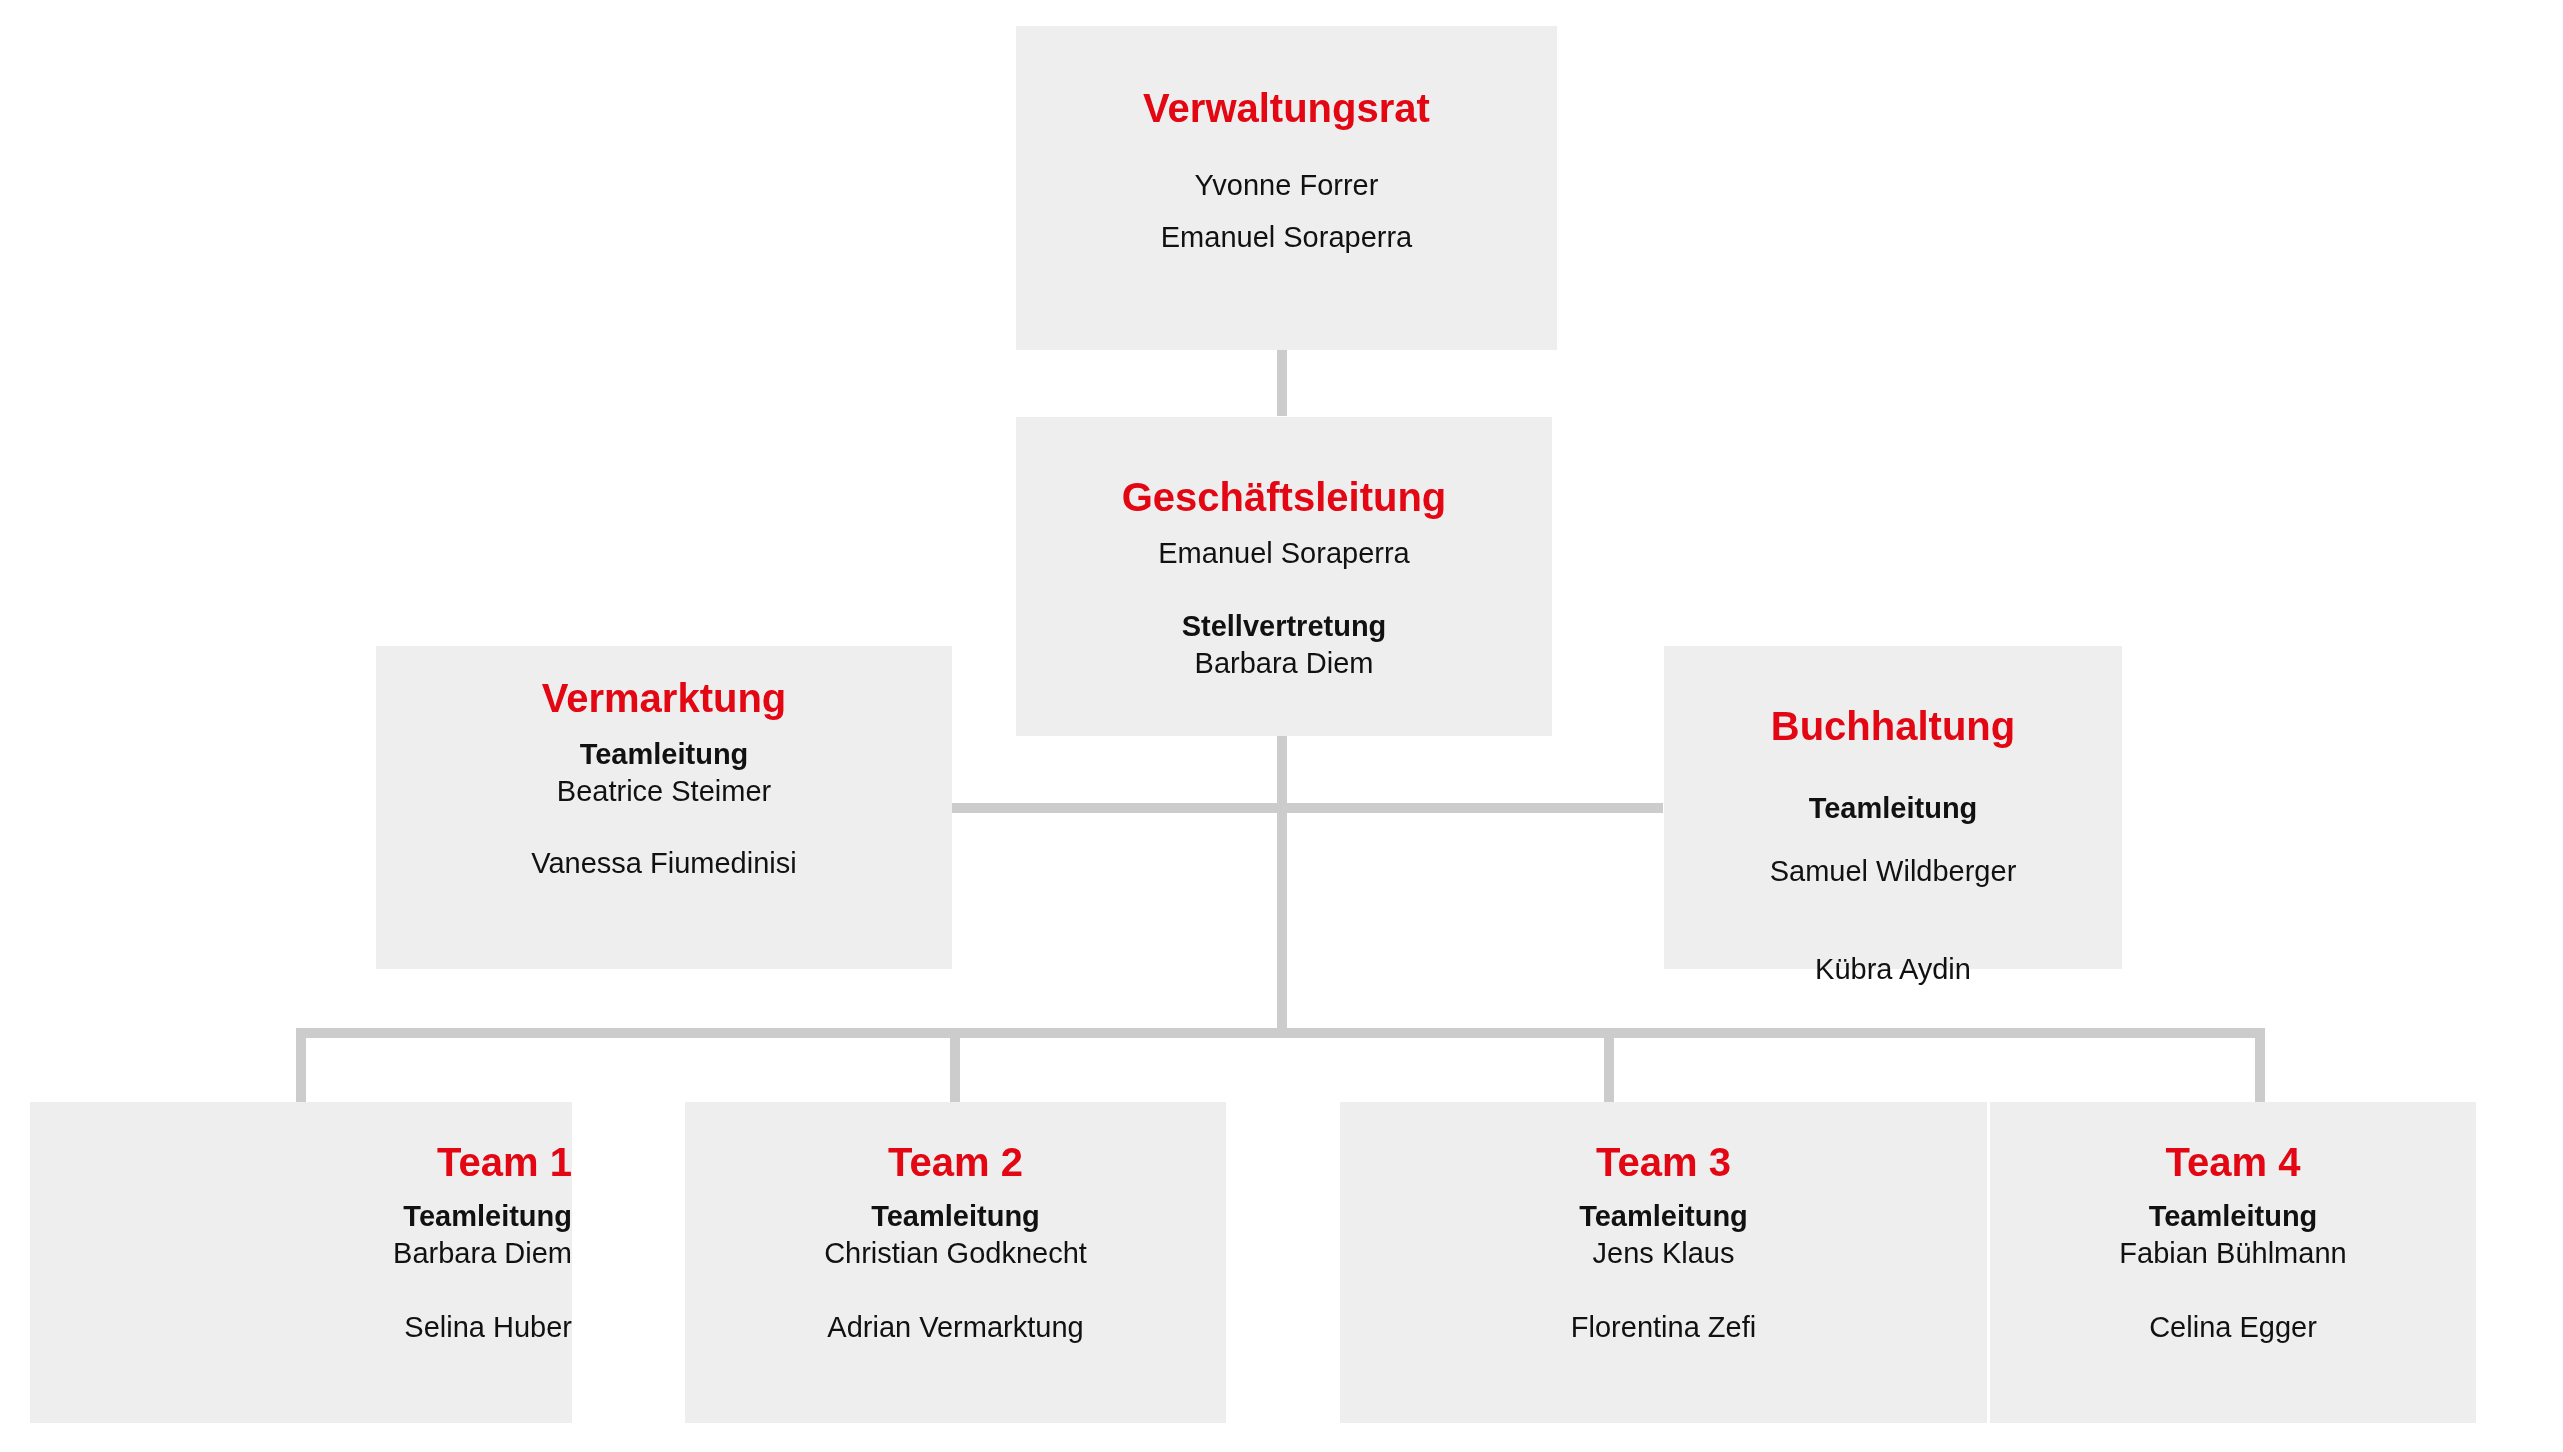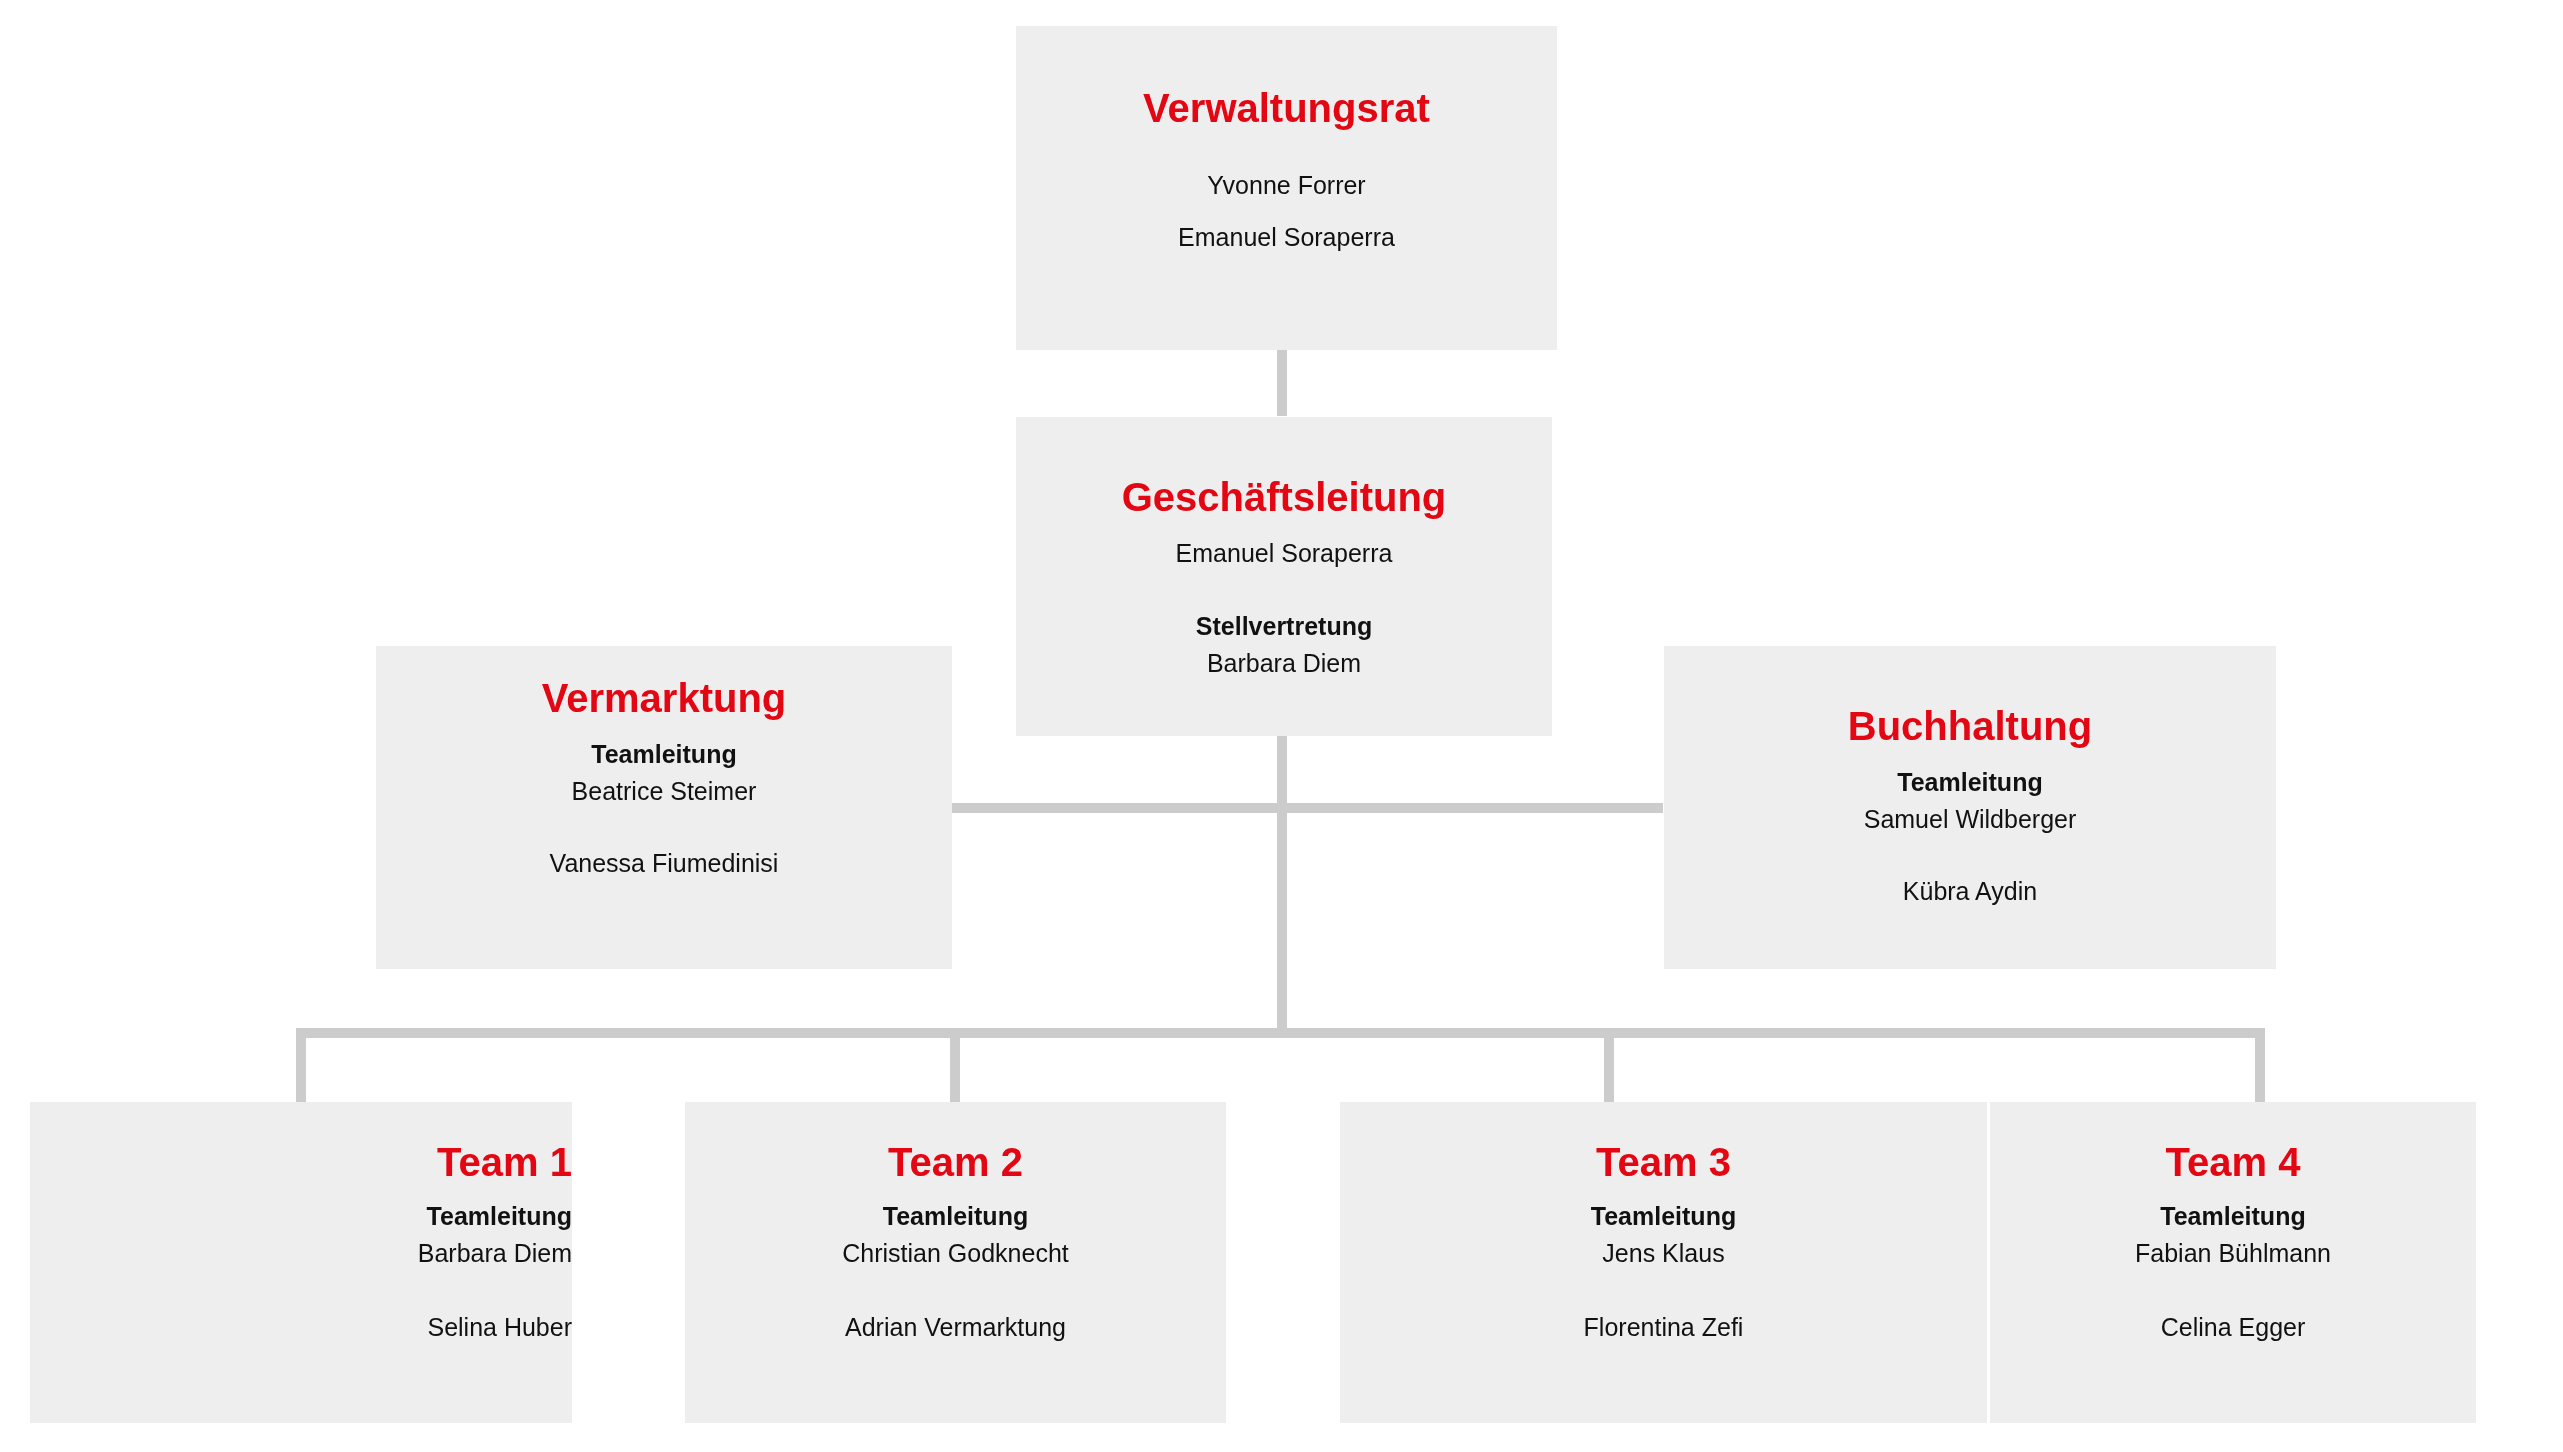--- a/index.html
+++ b/index.html
@@ -23,40 +23,40 @@
     box-sizing: border-box;
   }
   .title {
     color: #e30613;
     font-weight: bold;
     font-size: 40px;
     line-height: 48px;
     white-space: nowrap;
   }
   .line {
-    font-size: 25px;
+    font-size: 29px;
     line-height: 37px;
     white-space: nowrap;
   }
   .bold { font-weight: bold; }
   .connector { position: absolute; background: #cccccc; }
 
   
   .box-verwaltungsrat   { left: 1016px; top: 26.4px;   width: 541px; height: 324px; padding-top: 58px; }
   .box-verwaltungsrat .m1 { margin-top: 35px; }
   .box-verwaltungsrat .m2 { margin-top: 14.4px; }
 
   
   .box-geschaeftsleitung { left: 1016px; top: 417px; width: 536px; height: 319px; padding-top: 56px; }
   .box-geschaeftsleitung .lead-line { margin-top: 13.6px; }
   .box-geschaeftsleitung .deputy-label { margin-top: 36px; }
 
   
   .box-vermarktung { left: 360px;  top: 646px; width: 576px; height: 323px; padding-top: 28px; margin-left: 16px; }
-  .box-buchhaltung { left: 1664px; top: 646px; width: 612px; height: 323px; padding-top: 56px; }
+  .box-buchhaltung { left: 1664px; top: 646px; width: 458px; height: 323px; padding-top: 56px; gap: 26px; }
   .dept .lead-label { margin-top: 13.6px; }
   .dept .member     { margin-top: 35px; }
 
   
   .team { top: 1102px; width: 541px; height: 321px; padding-top: 36px; }
   .team .lead-label { margin-top: 12px; }
   .team .member     { margin-top: 37px; }
   .box-team1 { left: 30px;   width: 542px; align-items: flex-end; }
   .box-team2 { left: 685px;  width: 541px; }
   .box-team3 { left: 1340px; width: 647px; }

